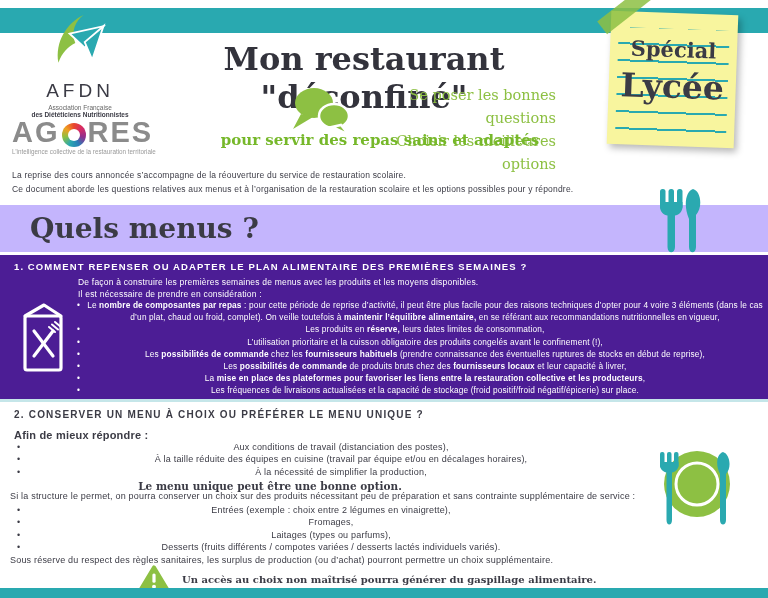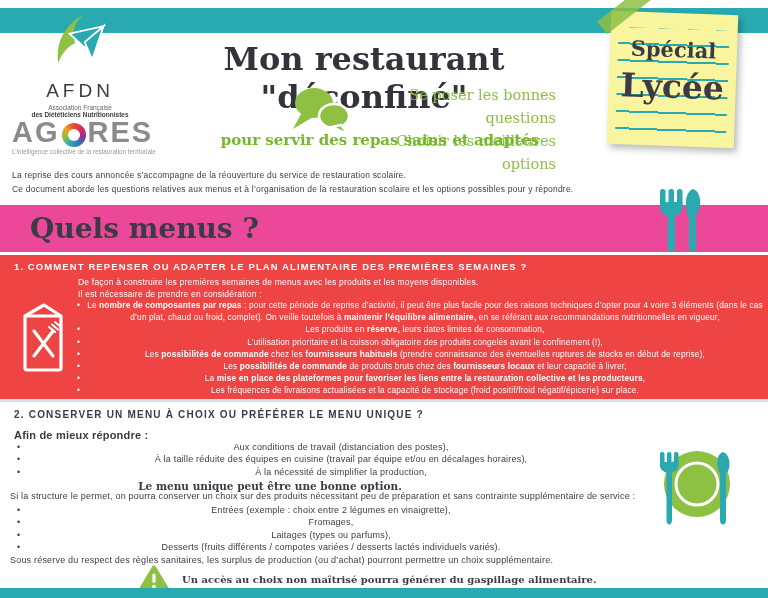--- a/index.html
+++ b/index.html
@@ -38,27 +38,27 @@
   .note-text { position:relative; text-align:center; padding-top:22px; font-family:"DejaVu Serif", serif; font-weight:bold; color:#3b3b45; }
   .note-l1 { font-size:21px; line-height:30px; }
   .note-l2 { font-size:33px; line-height:44px; }
   .tape { position:absolute; left:596px; top:2px; width:58px; height:16px; background:#8dc043; opacity:.85;
           transform:rotate(-38deg); z-index:3; }
 
   
   .intro { position:absolute; left:12px; top:169px; width:740px; font-size:8.5px; line-height:13.5px; color:#3b3b45; letter-spacing:.2px; }
 
   
-  .banner { position:absolute; left:0; top:205px; width:768px; height:47px; background:#ec4899; }
+  .banner { position:absolute; left:0; top:205px; width:768px; height:47px; background:#c4b5fd; }
   .banner-title { position:absolute; left:30px; top:0; height:47px; display:flex; align-items:center;
                   font-family:"DejaVu Serif", serif; font-weight:bold; font-size:28px; color:#3b3b45; }
   .banner-cutlery { position:absolute; left:652px; top:-16px; }
 
   
-  .sec1 { position:absolute; left:0; top:255px; width:768px; height:144px; background:#ef4444; color:#fff; }
+  .sec1 { position:absolute; left:0; top:255px; width:768px; height:144px; background:#4c1d95; color:#fff; }
   .sec1-title { position:absolute; left:14px; top:6px; font-weight:bold; font-size:9.5px; letter-spacing:1.1px; white-space:nowrap; }
   .sec1-intro { position:absolute; left:78px; top:22px; font-size:8.5px; line-height:11.5px; letter-spacing:.2px; }
   .sec1-list { position:absolute; left:76px; top:44px; width:688px; font-size:8.3px; line-height:12.2px; letter-spacing:.15px; }
   ul { list-style:none; }
   li { position:relative; padding-left:10px;text-align:center; }
   li::before { content:"\2022"; position:absolute; left:1px; }
   .menu-icon { position:absolute; left:16px; top:42px; }
 
   .sep { position:absolute; left:0; top:399px; width:768px; height:3px; background:#c5e6e9; }
 

